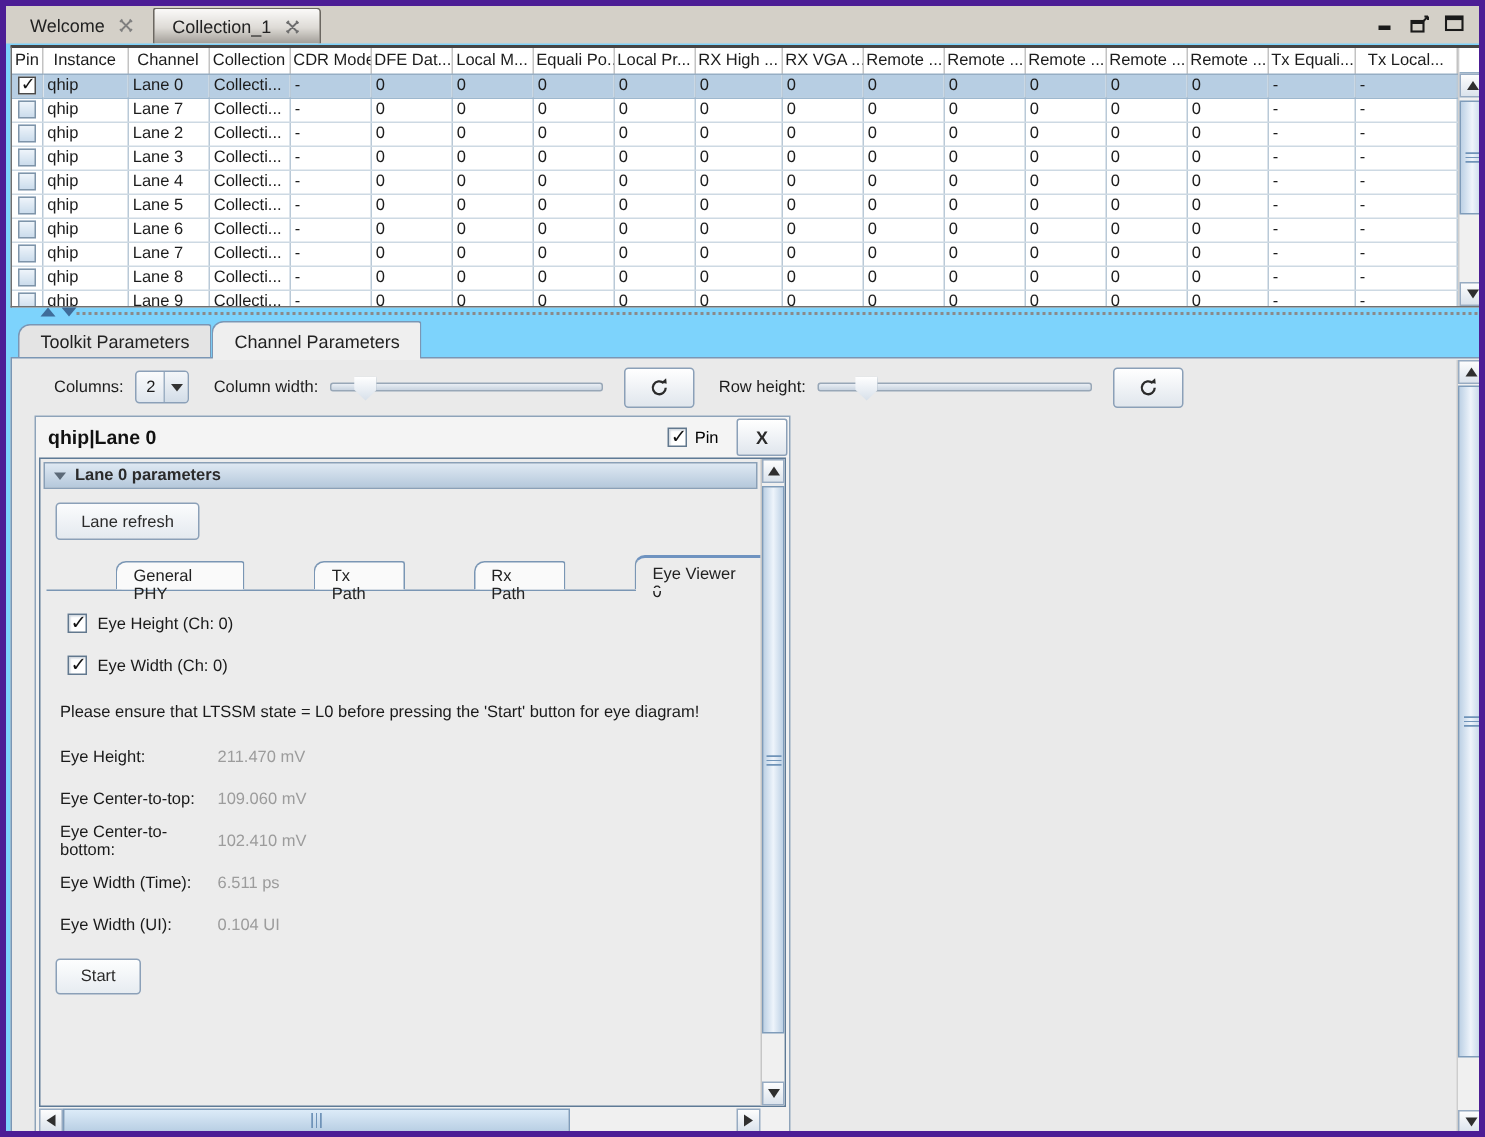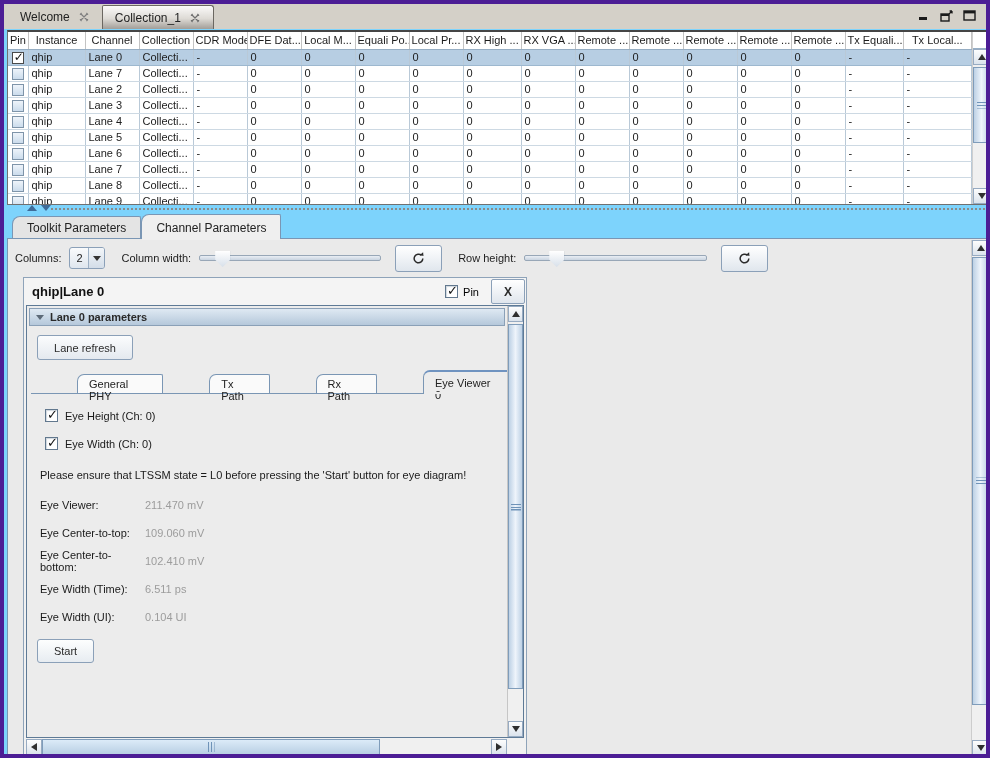--- a/index.html
+++ b/index.html
@@ -48,21 +48,21 @@
   .split-dots { position:absolute; left:44px; right:2px; top:3px; border-top:2px dotted #8a8a8a; }
 
   
   .btabs { position:absolute; left:3px; top:210px; display:flex; align-items:center; padding-left:5px; gap:0; z-index:3; }
   .btab { border:1px solid #7a96b4; border-bottom:none; background:#e4e4e4; padding:4px 14px 3px; font-size:12px; color:#222; border-top-left-radius:8px; border-top-right-radius:2px; height:22px; }
   .btab.active { background:#efefef; height:25px; padding-top:6px; position:relative; }
   .btab.active::after { content:""; position:absolute; left:0; right:0; bottom:-1px; height:2px; background:#efefef; }
 
   
   .bottom-panel { position:absolute; left:3px; top:234px; width:984px; height:520px; border:1px solid #7a96b4; background:#eaeaea; }
-  .toolbar { position:absolute; left:0; top:0; right:20px; height:38px; display:flex; align-items:center; padding-left:7px; font-size:11px; color:#1c1c1c; }
+  .toolbar { position:absolute; left:0; top:0; right:20px; height:38px; display:flex; align-items:center; padding-left:28px; font-size:11px; color:#1c1c1c; }
   .combo { width:36px; height:22px; margin-left:8px; display:flex; border:1px solid #8ba0b8; border-radius:3px; background:linear-gradient(180deg,#fafbfc,#dfe6ee); overflow:hidden; }
   .combo-val { flex:1; display:flex; align-items:center; padding-left:6px; }
   .combo-btn { width:16px; border-left:1px solid #9db0c4; display:flex; align-items:center; justify-content:center; background:linear-gradient(180deg,#f3f6f9,#d3dde8); }
   .combo-btn i { width:0; height:0; border-left:4px solid transparent; border-right:4px solid transparent; border-top:5px solid #333; }
   .tb-label { margin-left:16px; }
   .slider { position:relative; height:16px; margin-left:8px; }
   .slider .track { position:absolute; left:0; right:0; top:5px; height:6px; border:1px solid #98a7b7; border-radius:2px; background:linear-gradient(180deg,#e9eef4,#c9d4e0); }
   .slider .thumb { position:absolute; top:1px; width:15px; height:16px; background:linear-gradient(180deg,#ffffff,#d7e0ea); clip-path:polygon(0 0,100% 0,100% 55%,50% 100%,0 55%); filter:drop-shadow(0 0 1px #6c839c); }
   .nbtn { border:1px solid #8ba0b8; border-radius:3px; background:linear-gradient(180deg,#ffffff,#e0e6ed); display:flex; align-items:center; justify-content:center; font-size:12px; color:#2b2b2b; }
   .refresh-btn { width:47px; height:27px; margin-left:14px; }
@@ -493,21 +493,21 @@
               <div class="check-row">
                 <span class="fcb checked"></span>
                 <span>Eye Width (Ch: 0)</span>
               </div>
             </div>
 
           <div class="notice">Please ensure that LTSSM state = L0 before pressing the 'Start' button for eye diagram!</div>
 
           <div class="meas" id="meas-list">
               <div class="meas-row">
-                <span class="meas-label">Eye Viewer:</span>
+                <span class="meas-label">Eye Height:</span>
                 <span class="meas-value">211.470 mV</span>
               </div>
               <div class="meas-row">
                 <span class="meas-label">Eye Center-to-top:</span>
                 <span class="meas-value">109.060 mV</span>
               </div>
               <div class="meas-row">
                 <span class="meas-label">Eye Center-to-bottom:</span>
                 <span class="meas-value">102.410 mV</span>
               </div>

